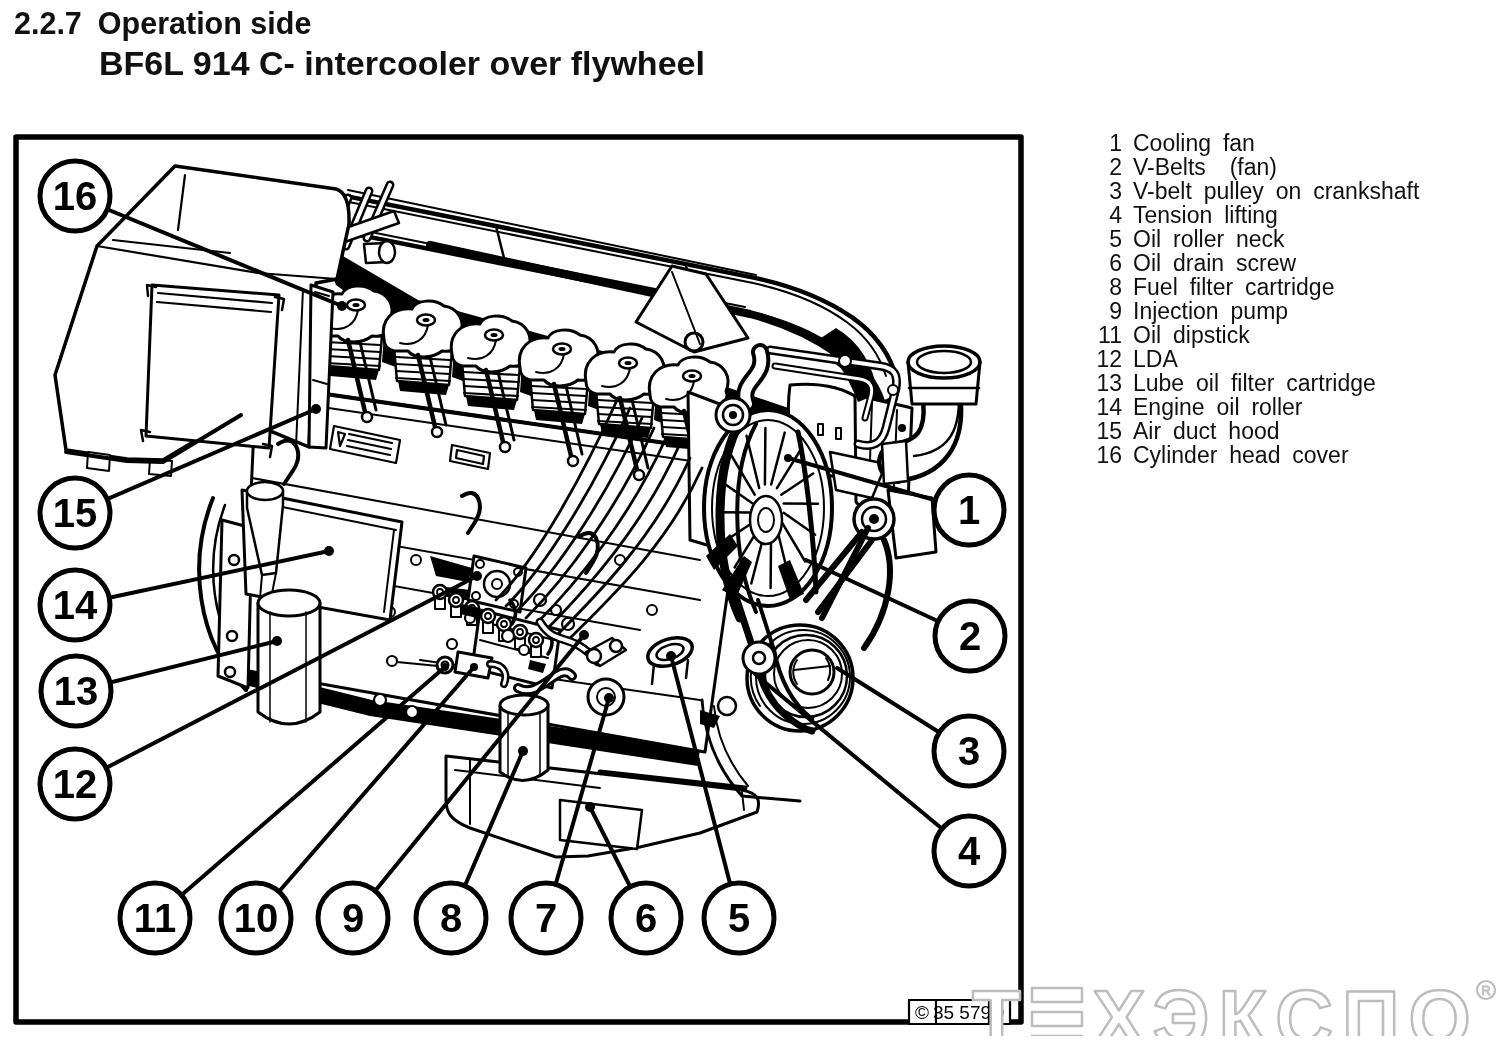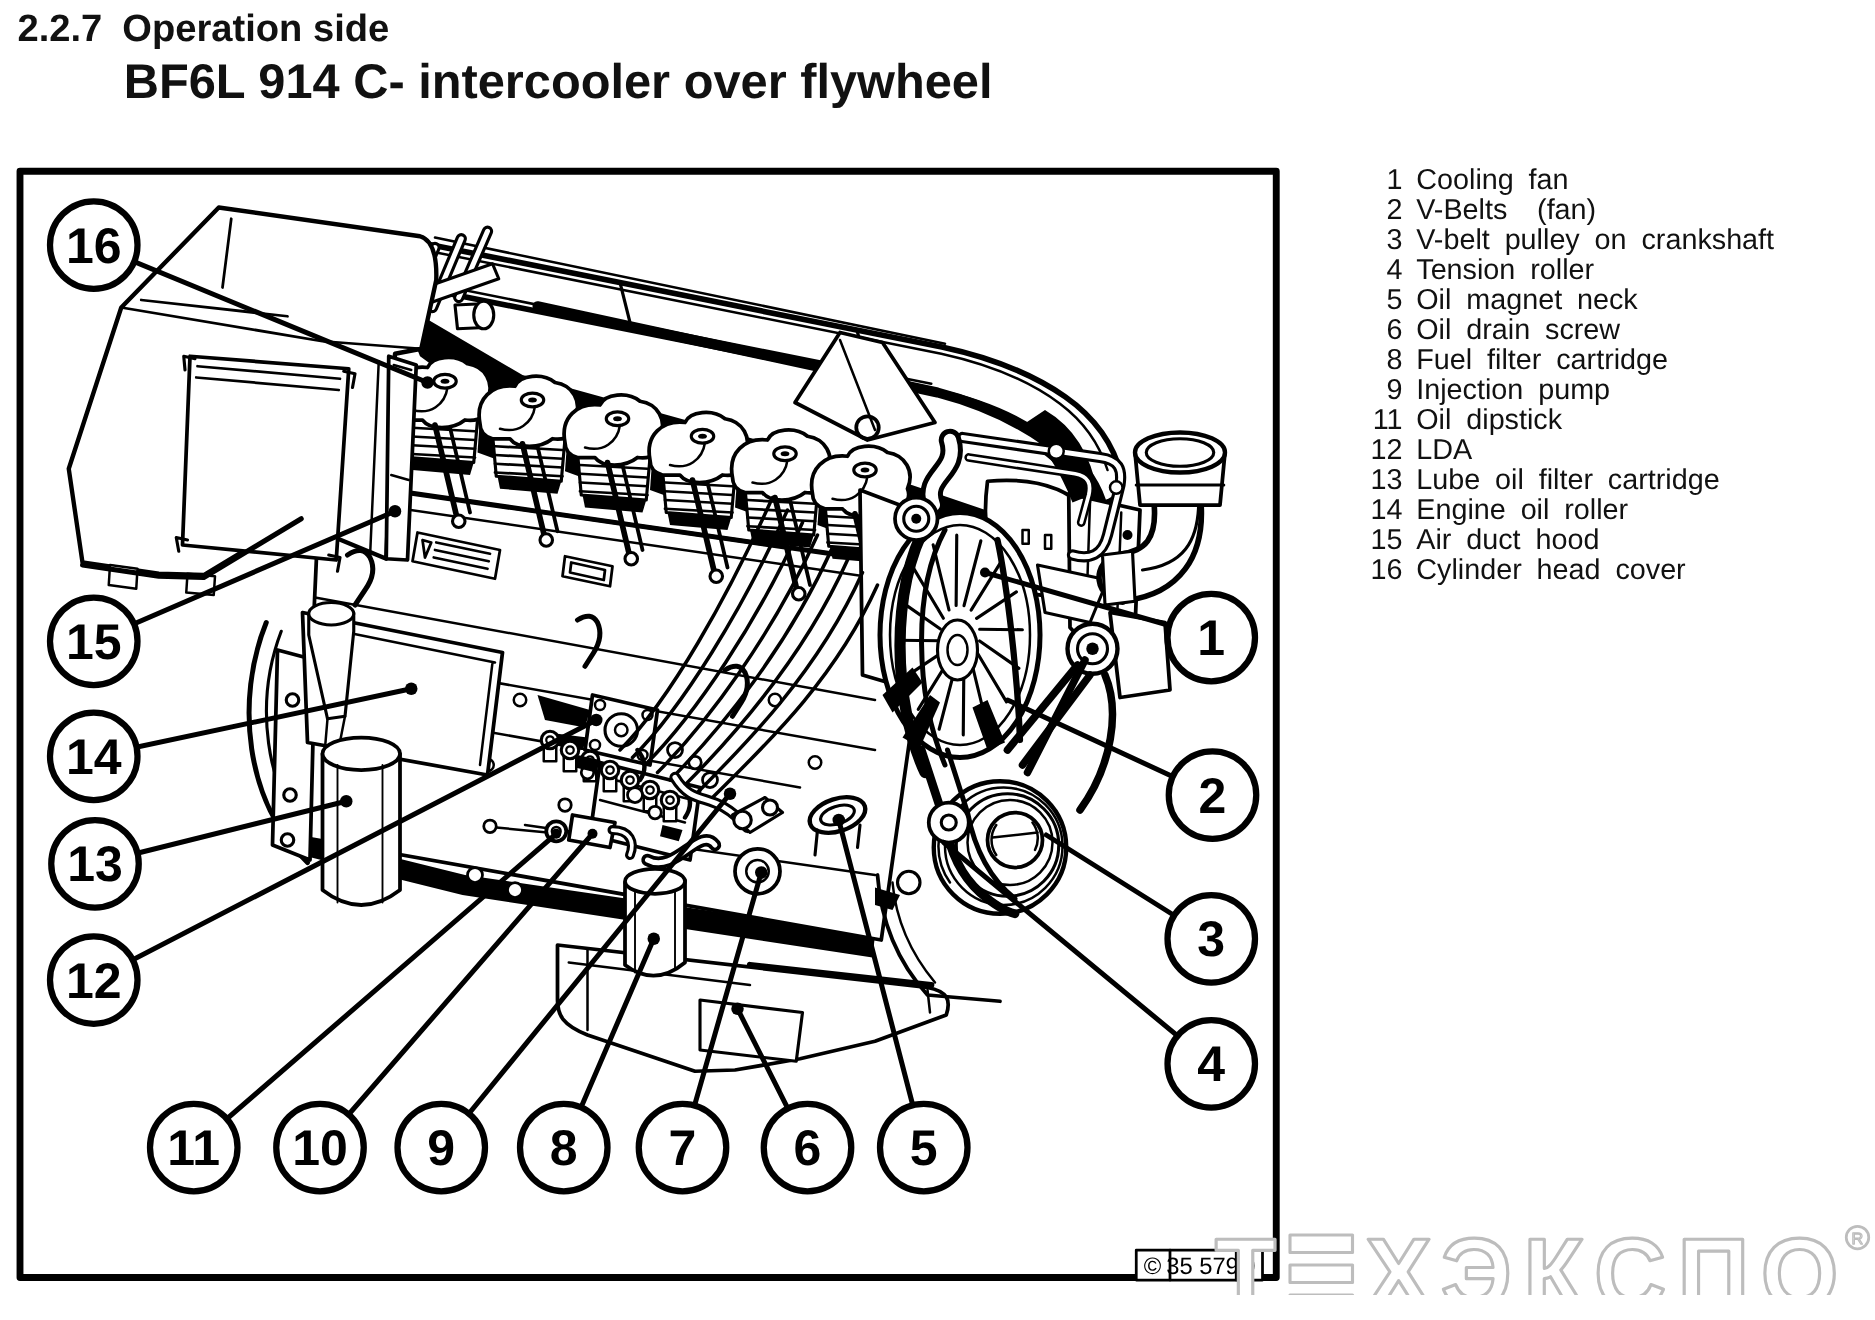--- a/index.html
+++ b/index.html
@@ -1,18 +1,18 @@
 <!DOCTYPE html>
 <html><head><meta charset="utf-8"><style>
 html,body{margin:0;padding:0;background:#fff;}
 #page{position:relative;width:1500px;height:1036px;overflow:hidden;background:#fff;
  font-family:"Liberation Sans",sans-serif;}
 .t1{position:absolute;left:14px;top:6px;font-size:30.5px;font-weight:bold;color:#111;}
 .t1 .sp{display:inline-block;width:16px;}
-.t2{position:absolute;left:99px;top:44px;font-size:39px;font-weight:bold;color:#111;}
+.t2{position:absolute;left:99px;top:44px;font-size:34px;font-weight:bold;color:#111;}
 .list{position:absolute;left:1080px;top:130.5px;font-size:23px;color:#111;line-height:24.05px;width:420px;}
 .row{white-space:nowrap;}
 .row .n{display:inline-block;width:42px;text-align:right;padding-right:11px;}
 .row .l{word-spacing:5.5px;}
 svg{position:absolute;left:0;top:0;}
 </style></head>
 <body>
 <div id="page">
 <div class="t1">2.2.7<span class="sp"></span>Operation side</div>
 <div class="t2">BF6L 914 C- intercooler over flywheel</div>
@@ -479,22 +479,22 @@
  </g>
  <circle cx="1486" cy="990" r="9" stroke="#bdbdbd" stroke-width="2.2" fill="#fff"></circle>
  <text x="1486" y="995" font-family="Liberation Sans, sans-serif" font-size="13" fill="none" stroke="#bdbdbd" stroke-width="1" text-anchor="middle">R</text>
 </g>
 </svg>
 
 <div class="list">
  <div class="row"><span class="n">1</span><span class="l">Cooling fan</span></div>
  <div class="row"><span class="n">2</span><span class="l">V-Belts&nbsp; (fan)</span></div>
  <div class="row"><span class="n">3</span><span class="l">V-belt pulley on crankshaft</span></div>
- <div class="row"><span class="n">4</span><span class="l">Tension roller</span></div>
- <div class="row"><span class="n">5</span><span class="l">Oil magnet neck</span></div>
+ <div class="row"><span class="n">4</span><span class="l">Tension lifting</span></div>
+ <div class="row"><span class="n">5</span><span class="l">Oil roller neck</span></div>
  <div class="row"><span class="n">6</span><span class="l">Oil drain screw</span></div>
  <div class="row"><span class="n">8</span><span class="l">Fuel filter cartridge</span></div>
  <div class="row"><span class="n">9</span><span class="l">Injection pump</span></div>
  <div class="row"><span class="n">11</span><span class="l">Oil dipstick</span></div>
  <div class="row"><span class="n">12</span><span class="l">LDA</span></div>
  <div class="row"><span class="n">13</span><span class="l">Lube oil filter cartridge</span></div>
  <div class="row"><span class="n">14</span><span class="l">Engine oil roller</span></div>
  <div class="row"><span class="n">15</span><span class="l">Air duct hood</span></div>
  <div class="row"><span class="n">16</span><span class="l">Cylinder head cover</span></div>
 </div>

